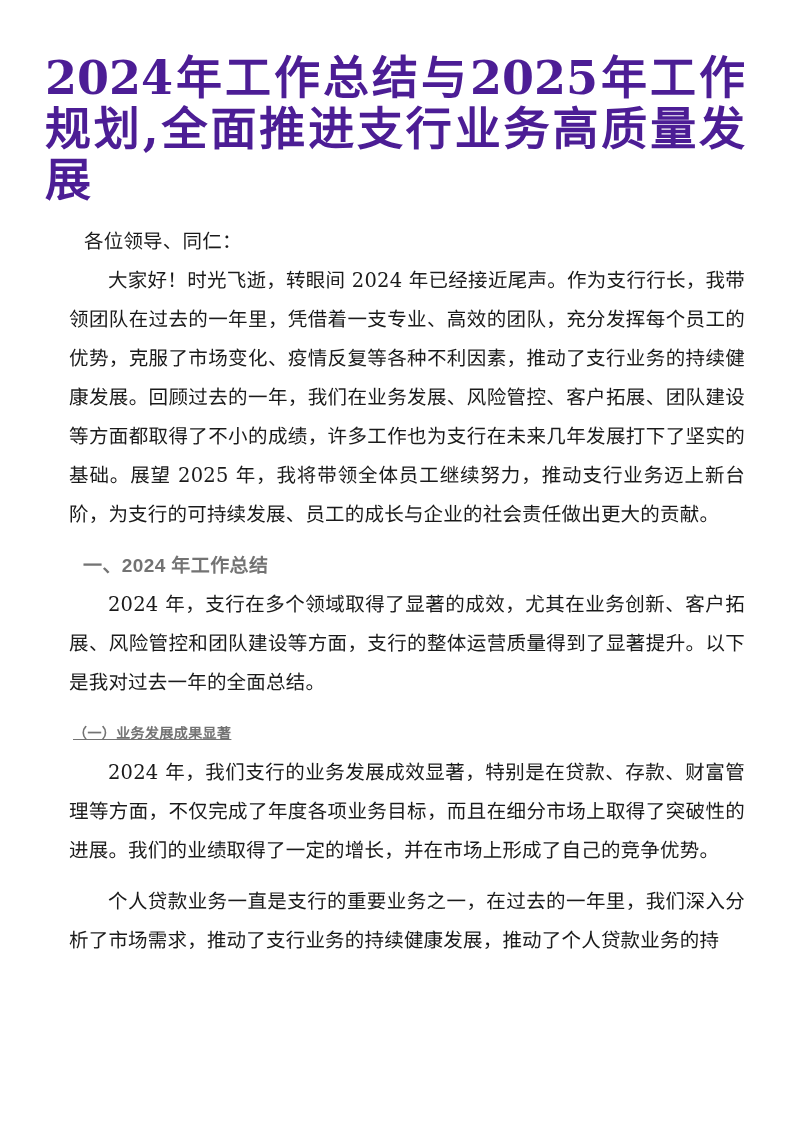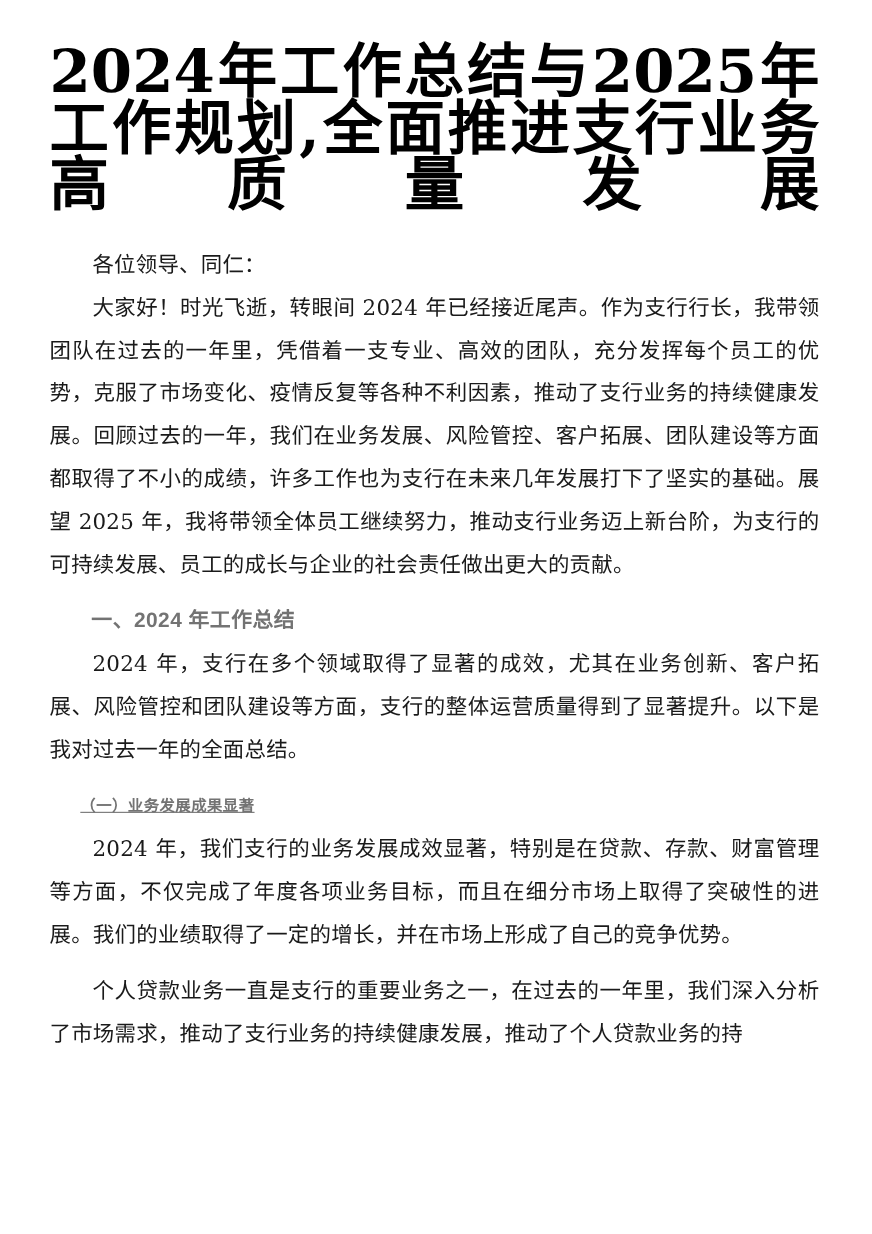--- a/index.html
+++ b/index.html
@@ -22,53 +22,54 @@
   .content {
     position: absolute;
     left: 45px;
     top: 0;
     width: 700px;
   }
 
   
   .doc-title {
     font-family: "DejaVu Serif", "Liberation Serif", serif;
-    font-size: 54px;
+    font-size: 46px;
     font-weight: 700;
     line-height: 51px;
-    color: #000000;
+    color: #4c1d95;
     letter-spacing: 0px;
     text-align: justify;
     text-align-last: justify;
     margin: 0;
-    padding-top: 40px;
+    padding-top: 53px;
     word-break: break-all;
     -webkit-font-smoothing: none;
   }
 
   
   .para {
     font-family: "DejaVu Serif", "Liberation Serif", serif;
     font-size: 19.5px;
     line-height: 39px;
     color: #1a1a1a;
     text-align: justify;
     text-align-last: left;
     text-indent: 2em;
     margin: 0;
     word-break: break-all;
     letter-spacing: 0.2px;
   }
 
   .para.salutation {
-    margin-top: 12px;
+    margin-top: 0;
   }
 
   .para.tight {
     margin-top: 0;
+    margin-left: 24px;
   }
 
   
   .h-level1,
   .h-level2,
   .h-level3 {
     font-family: "Liberation Sans", "DejaVu Sans", sans-serif;
     font-weight: 700;
     color: #737373;
     margin: 0;

